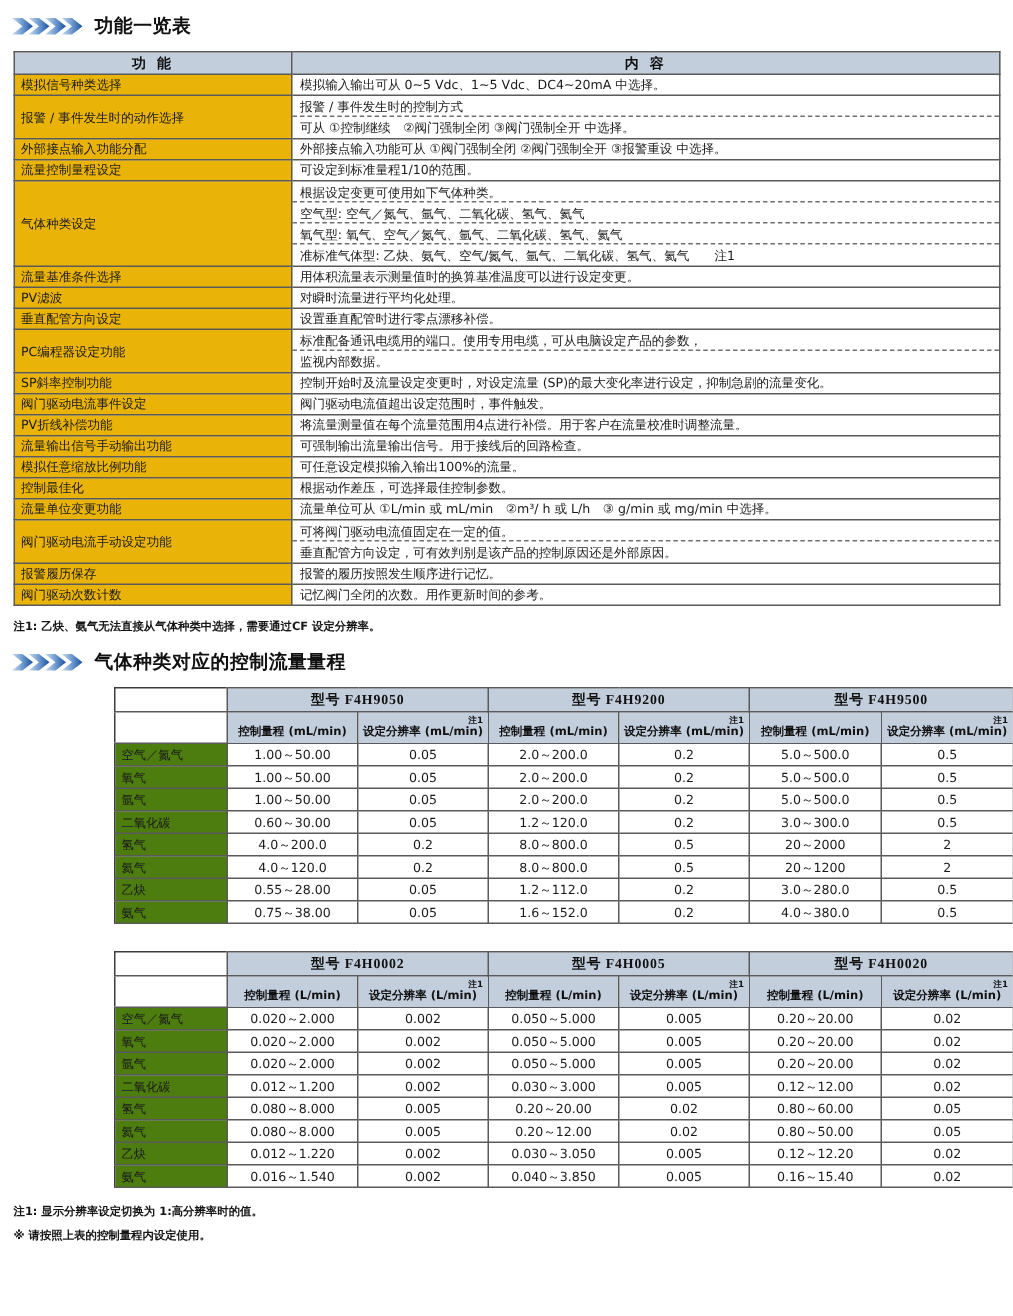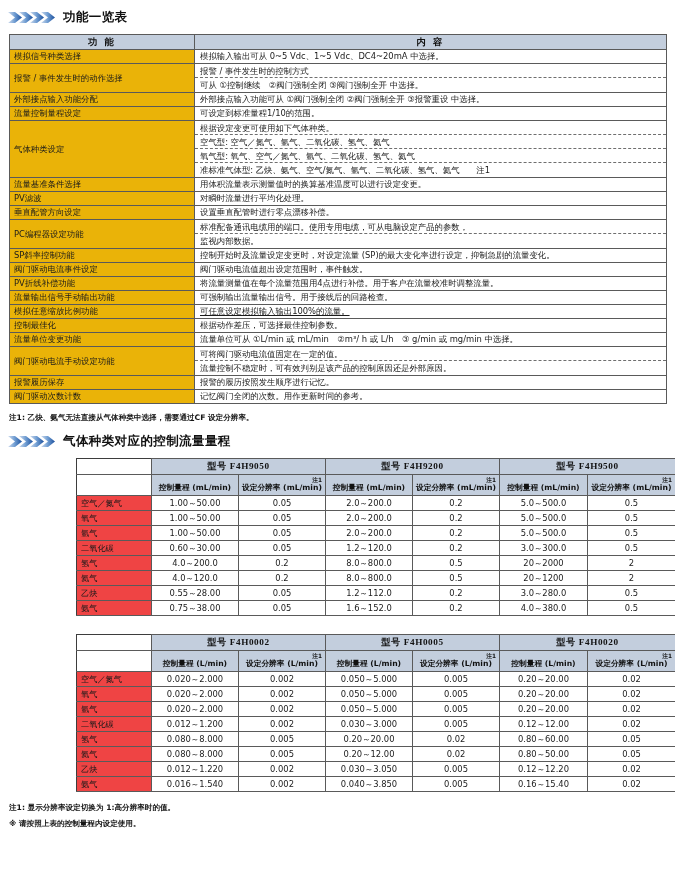--- a/index.html
+++ b/index.html
@@ -126,21 +126,21 @@
     padding-bottom: 2px;
   }
   .tbl-range .subhdr .note1 {
     position: absolute;
     top: 1px; right: 3px;
     font-size: 5.8px;
     font-weight: bold;
     letter-spacing: 0;
   }
   .tbl-range .gas {
-    background: #ef4444;
+    background: #4d7c0f;
     padding-left: 4px;
     font-size: 8.2px;
     height: 15px;
     text-align: left;
     border-left: 1.4px solid #3d3d3d;
   }
   .tbl-range .val {
     background: #ffffff;
     text-align: center;
     font-size: 8.4px;
@@ -250,36 +250,36 @@
         <tr>
           <td class="fn">PV折线补偿功能</td>
           <td class="ct" style="padding: 0px 0px 0px 5px;">将流量测量值在每个流量范围用4点进行补偿。用于客户在流量校准时调整流量。</td>
         </tr>
         <tr>
           <td class="fn">流量输出信号手动输出功能</td>
           <td class="ct" style="padding: 0px 0px 0px 5px;">可强制输出流量输出信号。用于接线后的回路检查。</td>
         </tr>
         <tr>
           <td class="fn">模拟任意缩放比例功能</td>
-          <td class="ct" style="padding: 0px 0px 0px 5px; text-decoration: underline;">可任意设定模拟输入输出100%的流量。</td>
+          <td class="ct" style="padding: 0px 0px 0px 5px;">可任意设定模拟输入输出100%的流量。</td>
         </tr>
         <tr>
           <td class="fn">控制最佳化</td>
           <td class="ct" style="padding: 0px 0px 0px 5px;">根据动作差压，可选择最佳控制参数。</td>
         </tr>
         <tr>
           <td class="fn">流量单位变更功能</td>
           <td class="ct" style="padding: 0px 0px 0px 5px;">流量单位可从 ①L/min 或 mL/min　②m³/ h 或 L/h　③ g/min 或 mg/min 中选择。</td>
         </tr>
         <tr>
           <td class="fn">阀门驱动电流手动设定功能</td>
           <td class="ct" style="padding: 0px;">
             <div class="sub-wrap">
               <span class="sub-line">可将阀门驱动电流值固定在一定的值。</span>
-              <span class="sub-line">流量控制不稳定时，可有效判别是该产品的控制原因还是外部原因。</span>
+              <span class="sub-line">垂直配管方向设定，可有效判别是该产品的控制原因还是外部原因。</span>
             </div>
           </td>
         </tr>
         <tr>
           <td class="fn">报警履历保存</td>
           <td class="ct" style="padding: 0px 0px 0px 5px;">报警的履历按照发生顺序进行记忆。</td>
         </tr>
         <tr>
           <td class="fn">阀门驱动次数计数</td>
           <td class="ct" style="padding: 0px 0px 0px 5px;">记忆阀门全闭的次数。用作更新时间的参考。</td>

